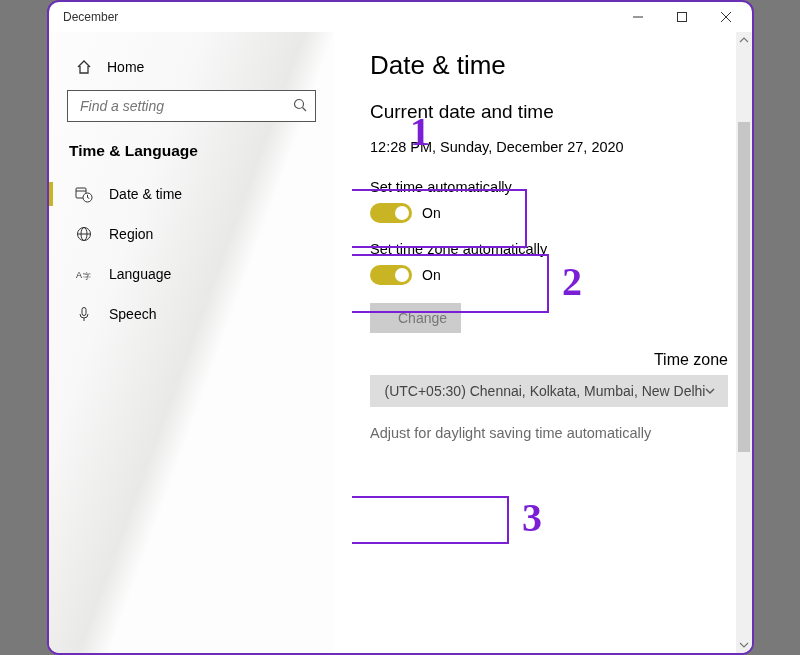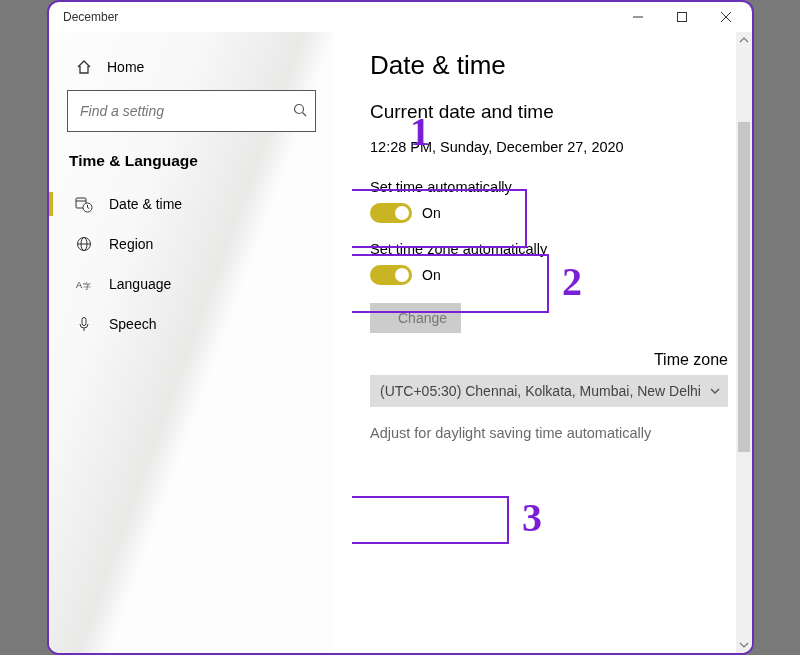--- a/index.html
+++ b/index.html
@@ -59,21 +59,21 @@
   }
   .home-row {
     display: flex; align-items: center;
     gap: 14px;
     padding: 6px 0 6px 26px;
     font-size: 14px;
   }
   .search-wrap { padding: 8px 18px 10px 18px; }
   .search-box {
     display: flex; align-items: center; justify-content: space-between;
-    height: 42px;
+    height: 32px;
     border: 1px solid #555;
     background: #fff;
     padding: 0 8px 0 10px;
   }
   .search-box input {
     border: 0; outline: 0; flex: 1;
     font-size: 14px; color: #666;
     font-style: italic;
     background: transparent;
   }
@@ -145,21 +145,21 @@
     background: #ccc; color: #333;
     border: 0; padding: 7px 14px;
     font-size: 14px;
   }
   .btn.disabled { color: #777; padding-left: 28px; }
   .sync-group { margin-top: 18px; }
   .sync-title { font-size: 18.5px; font-weight: 400; margin: 0 0 8px 0; }
   .muted { color: #595959; font-size: 14px; line-height: 1.4; }
   .tz-title { font-size: 16px; font-weight: 400; margin: 18px 0 6px 16px; text-align: right; }
   .dropdown {
-    display:flex; align-items:center; justify-content:space-between;
+    display:flex; align-items:center; justify-content:center;
     background: #ddd; color: #444;
     height: 32px; padding: 0 8px 0 10px;
     width: 370px; max-width: 100%;
     font-size: 14px;
   }
   .dst { color: #6a6a6a; font-size: 14.5px; margin-top: 18px; }
   
   .anno-box {
     position: absolute;
     border: 2px solid #7a1fd6;

